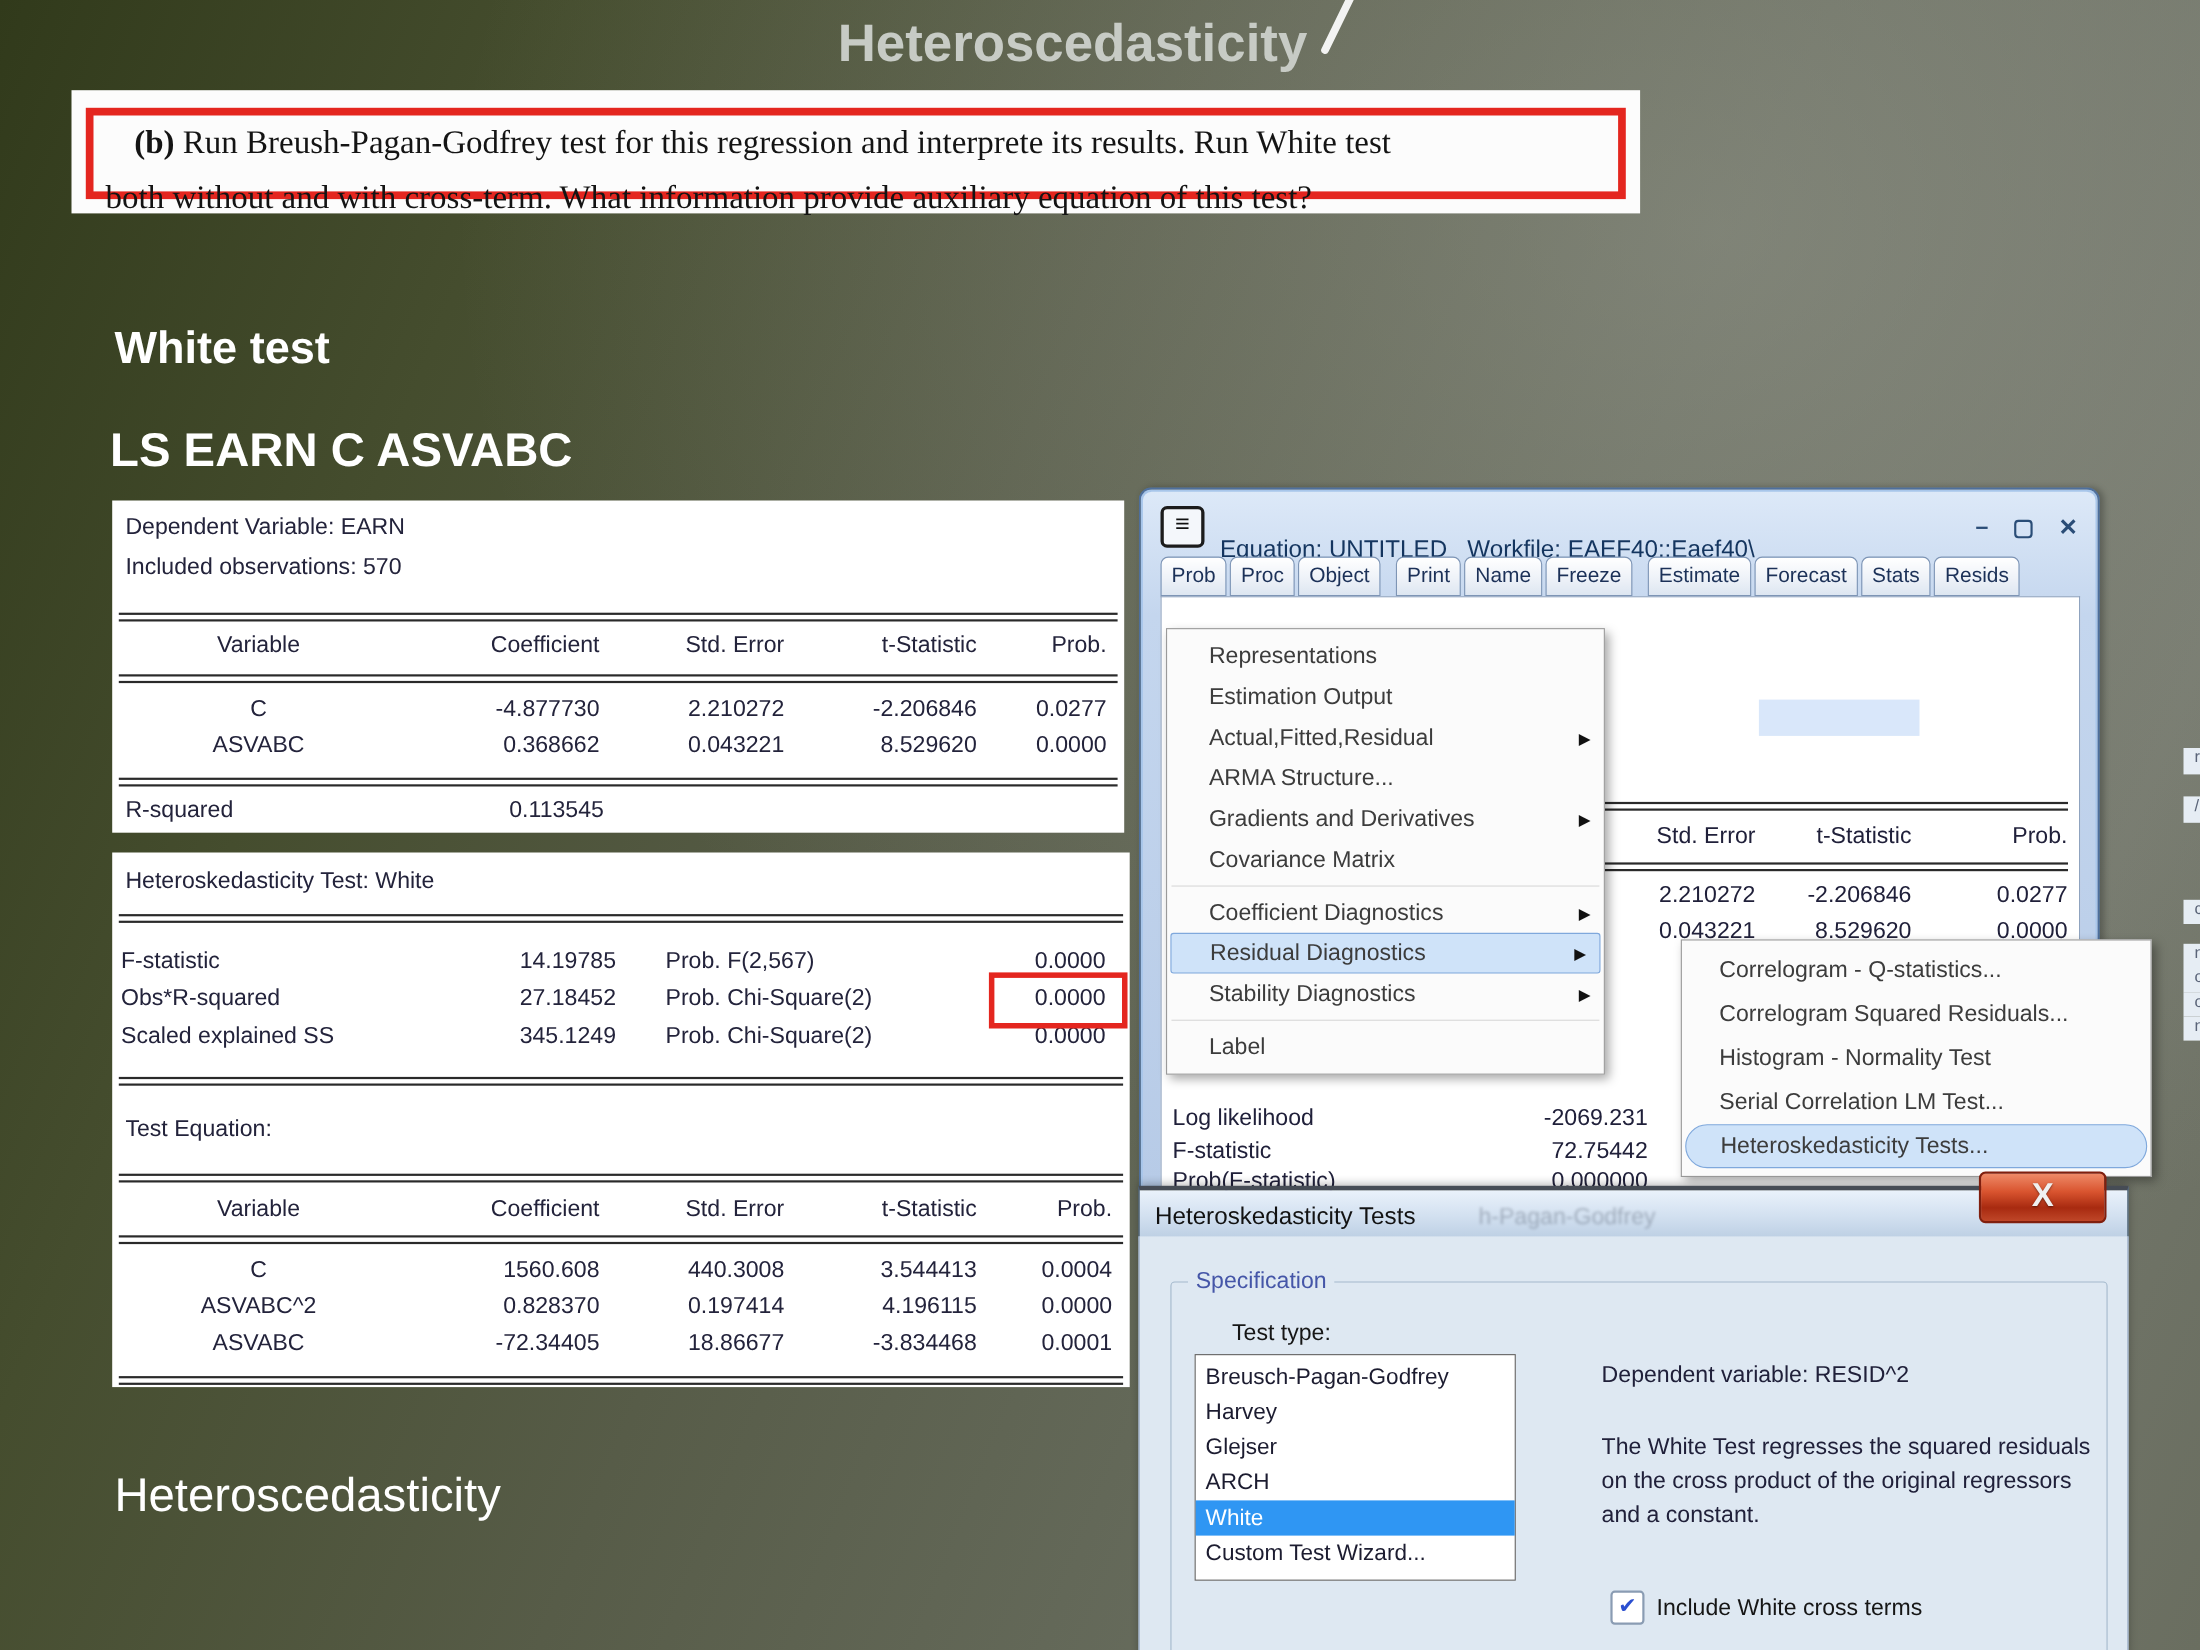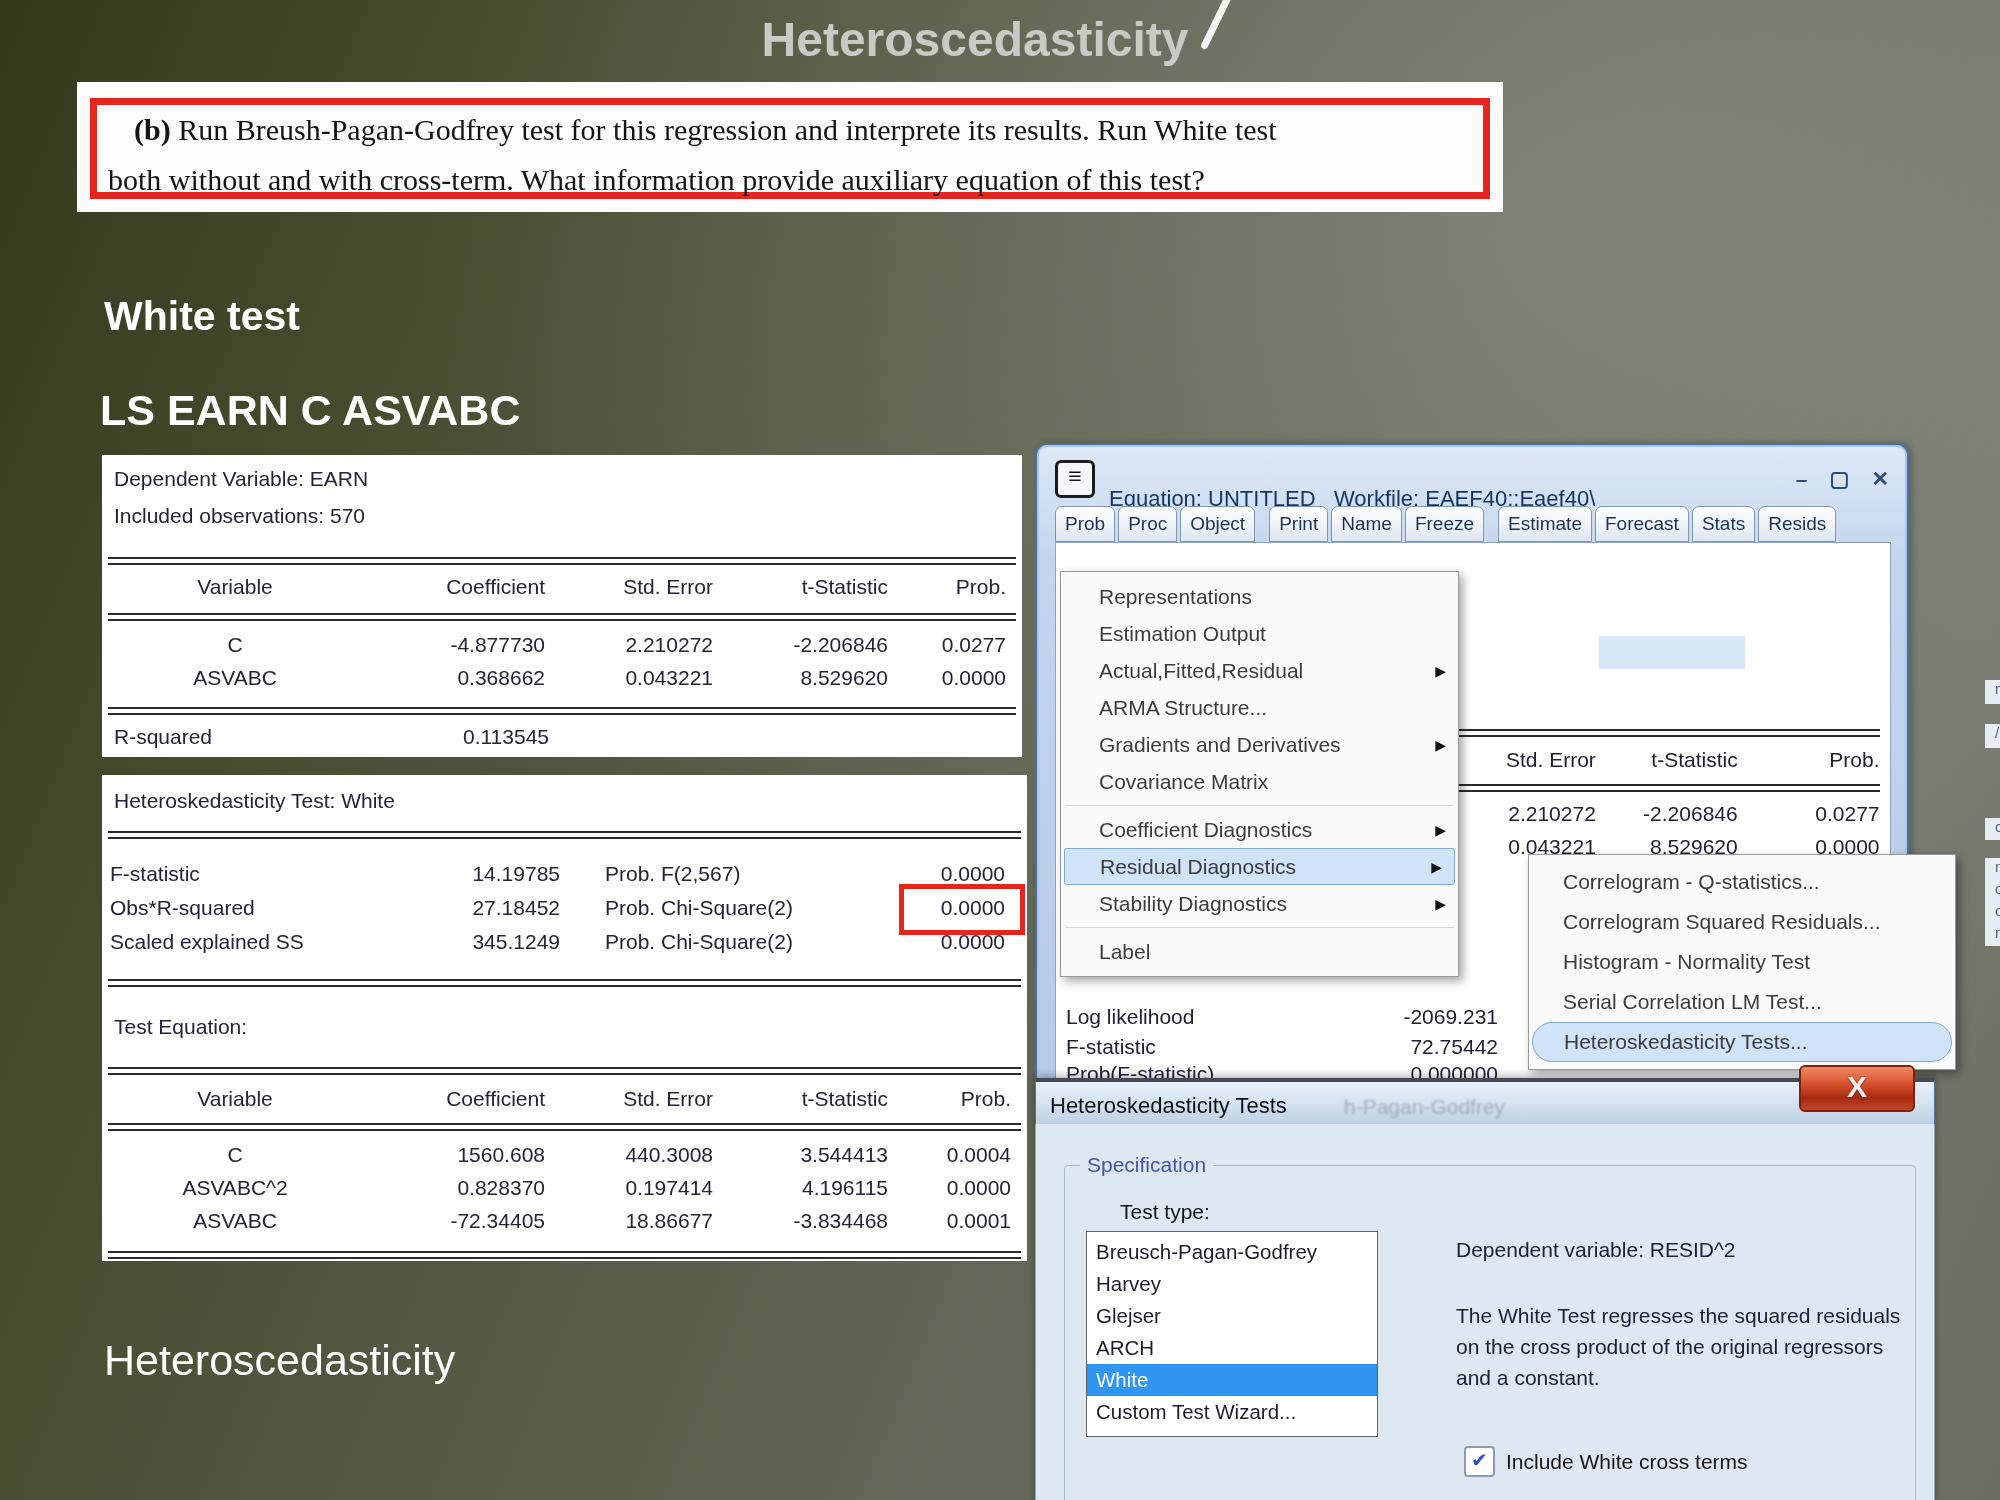--- a/index.html
+++ b/index.html
@@ -7,21 +7,21 @@
     font-family:"Liberation Sans",sans-serif;
     background:
       radial-gradient(ellipse at 78% 14%, rgba(170,172,164,.38), rgba(0,0,0,0) 52%),
       linear-gradient(112deg,#313a1b 0%,#454d2e 20%,#575c48 42%,#666b5c 64%,#72766a 86%,#6a6e60 100%);}
   .slide-title{position:absolute;top:12px;left:0;width:1950px;text-align:center;
     font-size:48px;font-weight:bold;color:#c7cbc5;letter-spacing:0;}
   .swoosh{position:absolute;left:1214px;top:-14px;width:7px;height:66px;background:#fafafa;
     transform:rotate(26deg);border-radius:4px;opacity:.95;}
 
   
-  .q-box{position:absolute;left:65px;top:82px;width:1426px;height:130px;background:#fcfcfc;margin-left:12px;}
+  .q-box{position:absolute;left:65px;top:82px;width:1426px;height:112px;background:#fcfcfc;}
   .q-frame{position:absolute;left:13px;top:16px;right:13px;bottom:13px;border:7px solid #e4261f;}
   .q-line{position:absolute;font-family:"Liberation Serif",serif;font-size:30px;color:#141414;white-space:nowrap;}
   .q1{left:57px;top:31px;}
   .q2{left:31px;top:81px;}
   .q-bold{font-weight:bold;}
 
   .lbl{position:absolute;color:#fff;}
   .lbl-white-test{left:104px;top:293px;font-size:41px;font-weight:bold;}
   .lbl-ls{left:100px;top:386px;font-size:43px;font-weight:bold;}
   .lbl-bottom{left:104px;top:1336px;font-size:43px;font-weight:400;}

